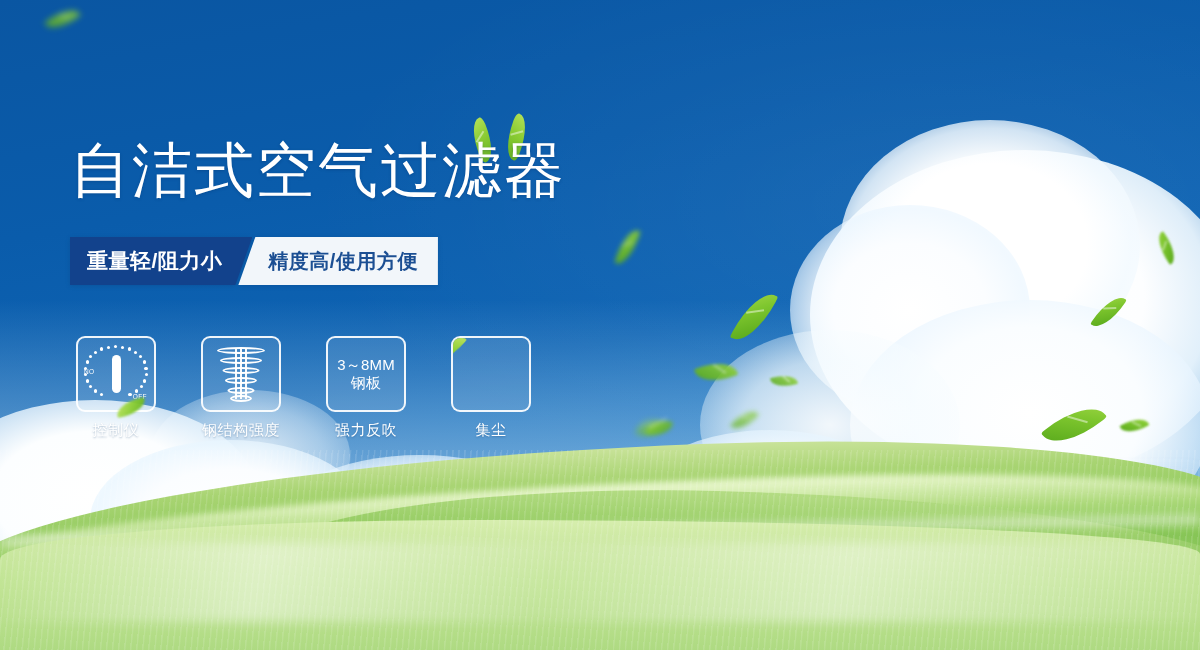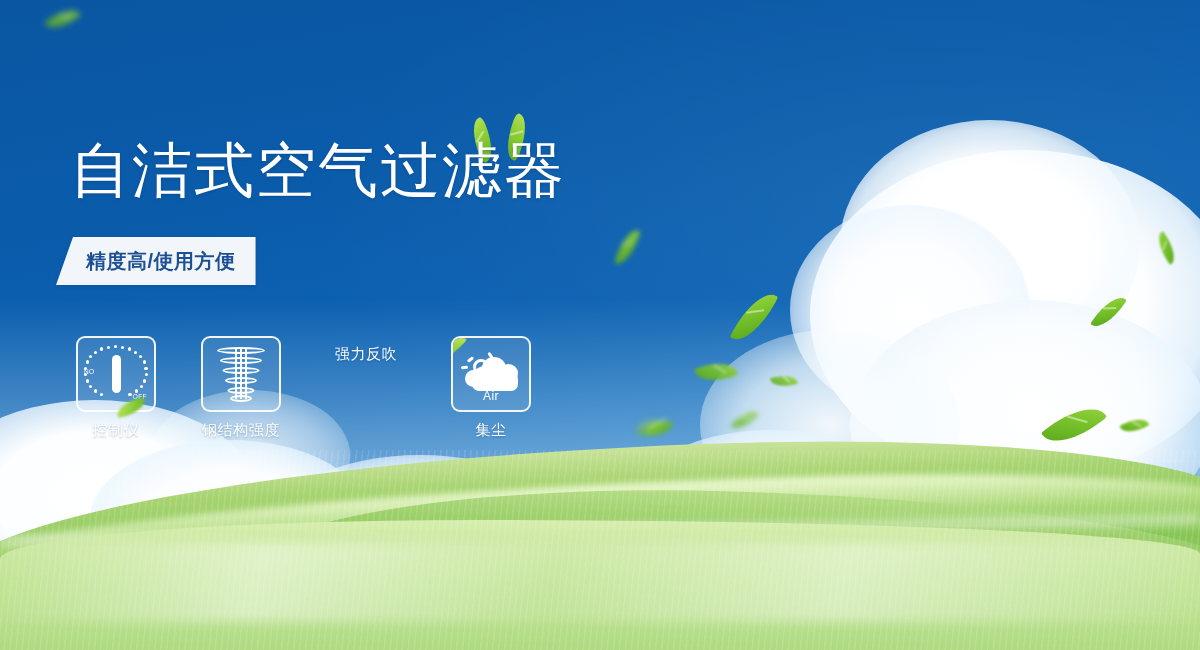--- a/index.html
+++ b/index.html
@@ -309,20 +309,21 @@
   <div class="leaf leaf-l"></div>
 
   <div class="content">
 
     <div class="leaf leaf-sprout-l"></div>
     <div class="leaf leaf-sprout-r"></div>
 
     <h1 class="title">自洁式空气过滤器</h1>
 
     <div class="subtitle-bar">
+      <div class="sub-left">重量轻/阻力小</div>
       <div class="sub-right">精度高/使用方便</div>
     </div>
 
     <div class="features">
 
       <div class="feature">
         <div class="fbox">
           <div class="gauge">
             <div class="dots">
               <span class="dot" style="left:29px;top:0px;"></span>
@@ -367,37 +368,30 @@
             <span class="ring" style="top:22px; width:37px;"></span>
             <span class="ring" style="top:32px; width:32px;"></span>
             <span class="ring" style="top:42px; width:27px;"></span>
             <span class="ring" style="top:50px; width:22px;"></span>
           </div>
         </div>
         <div class="flabel">钢结构强度</div>
       </div>
 
       <div class="feature">
+        <div class="fbox">
+          <div class="fbox-text">3～8MM
+钢板</div>
+        </div>
         <div class="flabel">强力反吹</div>
       </div>
 
       <div class="feature">
         <div class="fbox">
           <div class="ac-leaf"></div>
-          <div class="aircloud">
-            <span class="ac-sun"></span>
-            <span class="ac-ray" style="left:8px;  bottom:38px; transform:rotate(-38deg);"></span>
-            <span class="ac-ray" style="left:2px;  bottom:30px; transform:rotate(-6deg);"></span>
-            <span class="ac-ray" style="left:28px; bottom:42px; transform:rotate(56deg);"></span>
-            <span class="ac-b3"></span>
-            <span class="ac-b1"></span>
-            <span class="ac-b2"></span>
-            <span class="ac-main"></span>
-            <span class="ac-air">Air</span>
-          </div>
         </div>
         <div class="flabel">集尘</div>
         <div class="ac-leaf-2"></div>
       </div>
 
     </div>
   </div>
 </div>
 
 </body></html>

